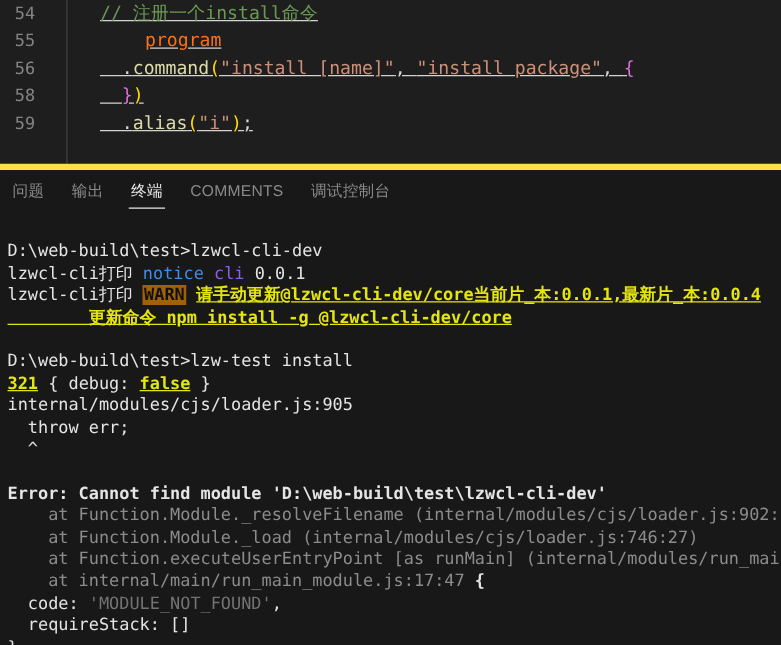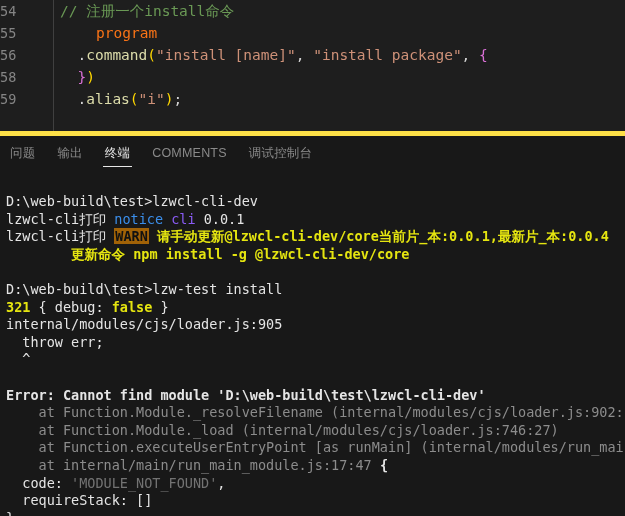--- a/index.html
+++ b/index.html
@@ -27,33 +27,34 @@
     height: 22px;
     line-height: 22px;
     font-size: 14.5px;
     white-space: pre;
   }
   .gutter {
     position: absolute;
     left: 0;
     top: 0;
     width: 40px;
-    text-align: left;
+    text-align: center;
     color: #858585;
     font-size: 13.5px;
     font-family: "DejaVu Sans Mono", "Liberation Mono", monospace;
   }
   .code-line.active .gutter {
     color: #c6c6c6;
   }
   .code-text {
     position: absolute;
-    left: 60px;
+    left: 80px;
     top: 0;
     color: #d4d4d4;
+    text-decoration: underline;
   }
   .fold-rail {
     position: absolute;
     left: 53px;
     top: 0;
     width: 1px;
     height: 100%;
     background: #404040;
   }
   .bulb {
@@ -132,21 +133,21 @@
     font-size: 13.5px;
     white-space: pre;
     color: #cccccc;
     font-family: "DejaVu Sans Mono", "Liberation Mono", monospace;
   }
 
   .c-white  { color: #e5e5e5; }
   .c-gray   { color: #8c8c8c; }
   .c-blue   { color: #3b8eea; }
   .c-magenta{ color: #8b5cf6; }
-  .c-yellow { color: #e5e510; }
+  .c-yellow { color: #e5e510; text-decoration: underline; }
   .c-green  { color: #737373; margin-top: 40px; }
   .c-bold   { font-weight: bold; }
   .warn-badge {
     background: #a16207;
     color: #111111;
     font-weight: bold;
     padding: 0 1px;
   }
 </style>
 </head>

